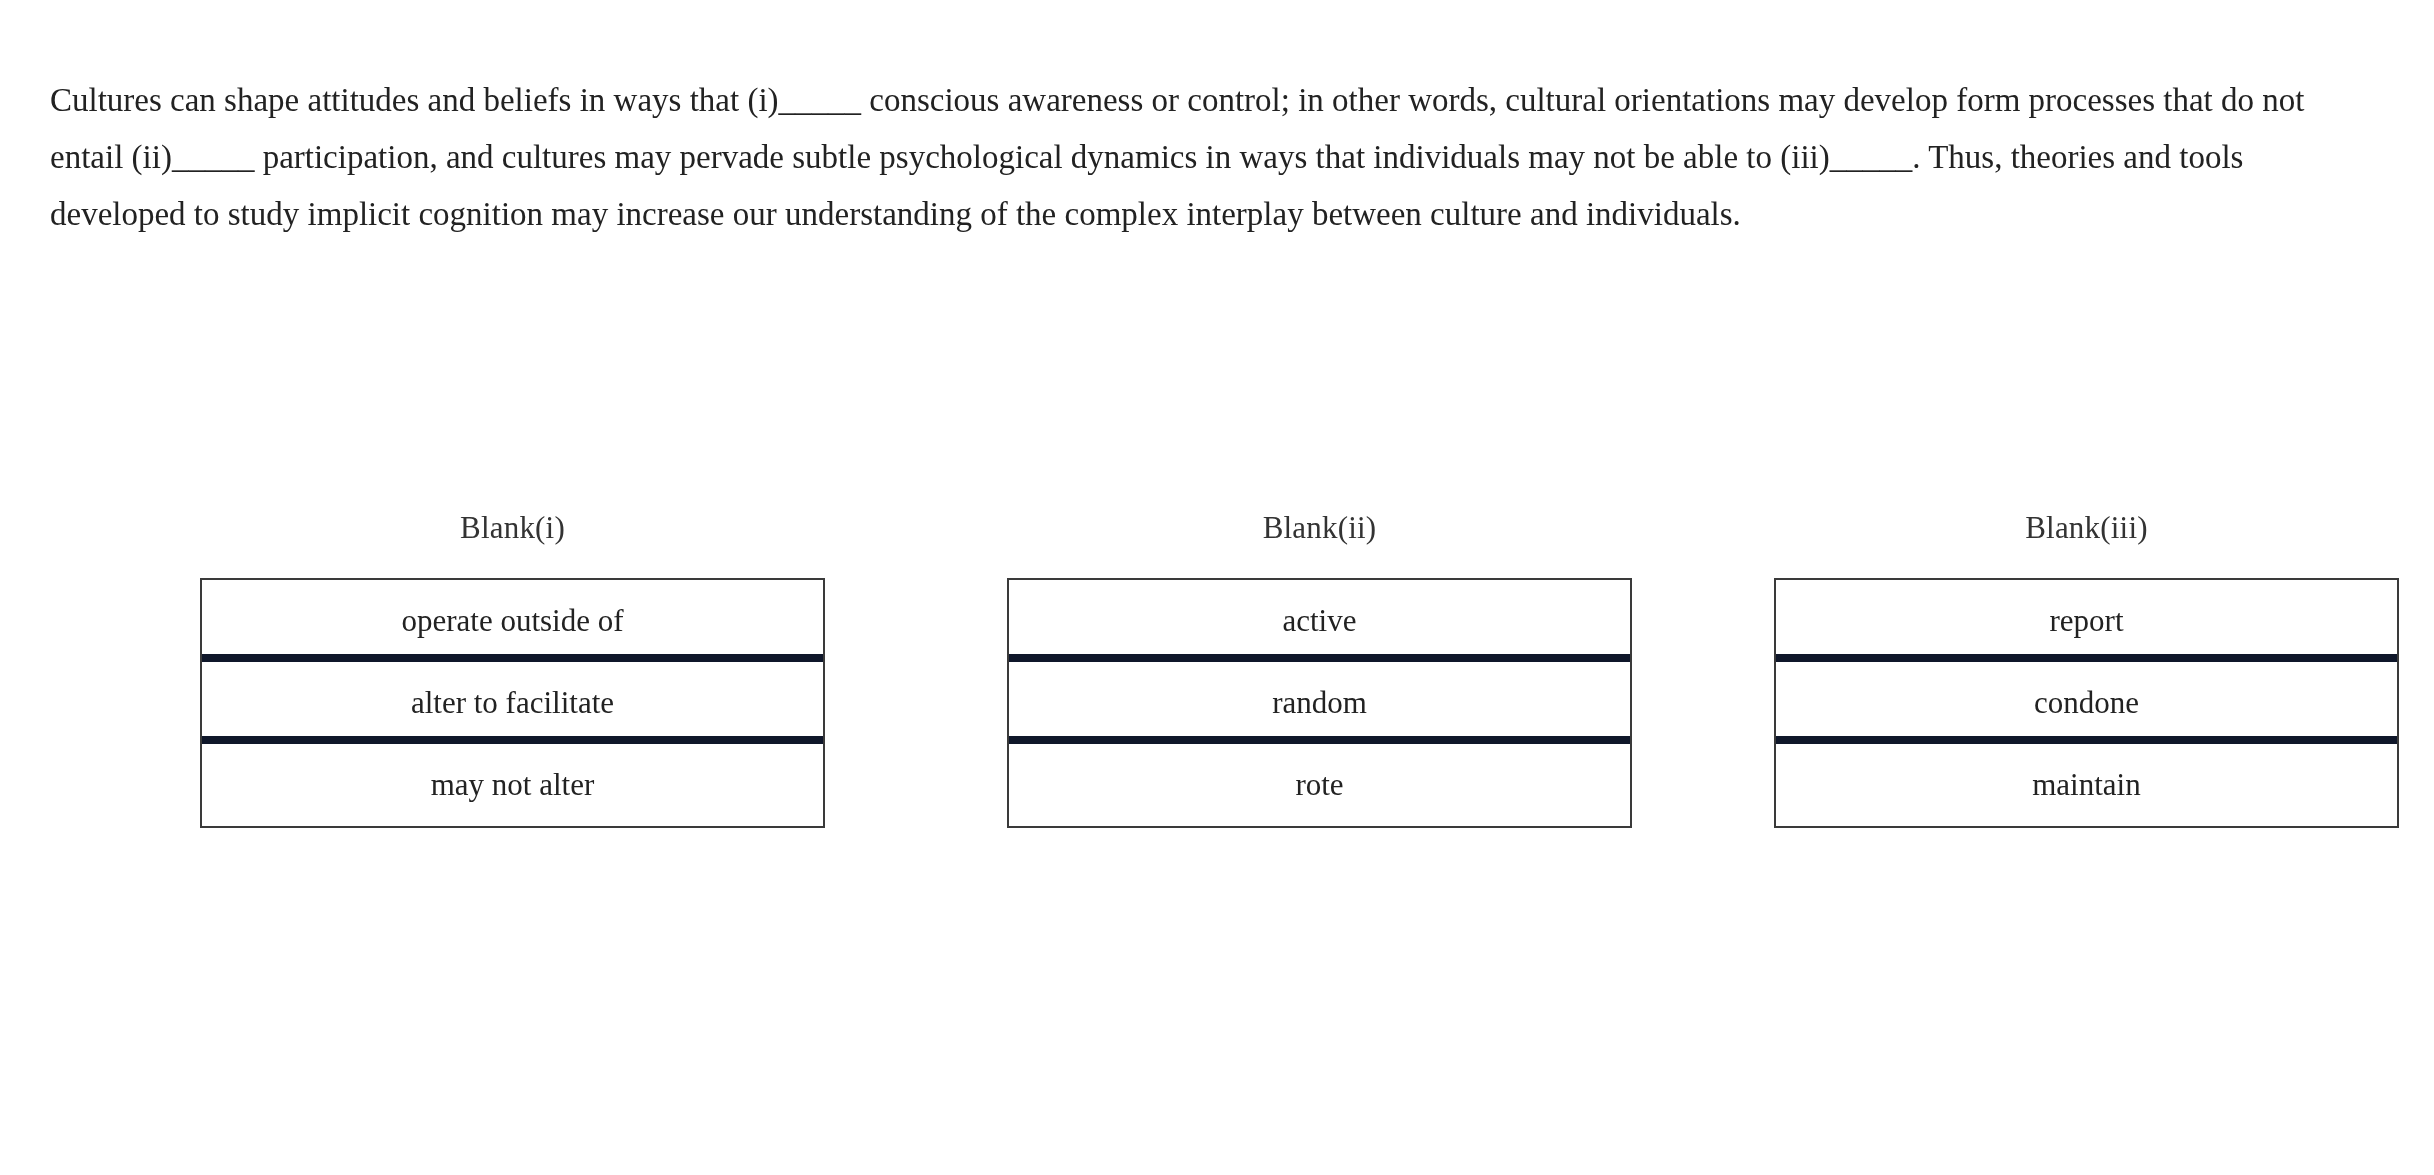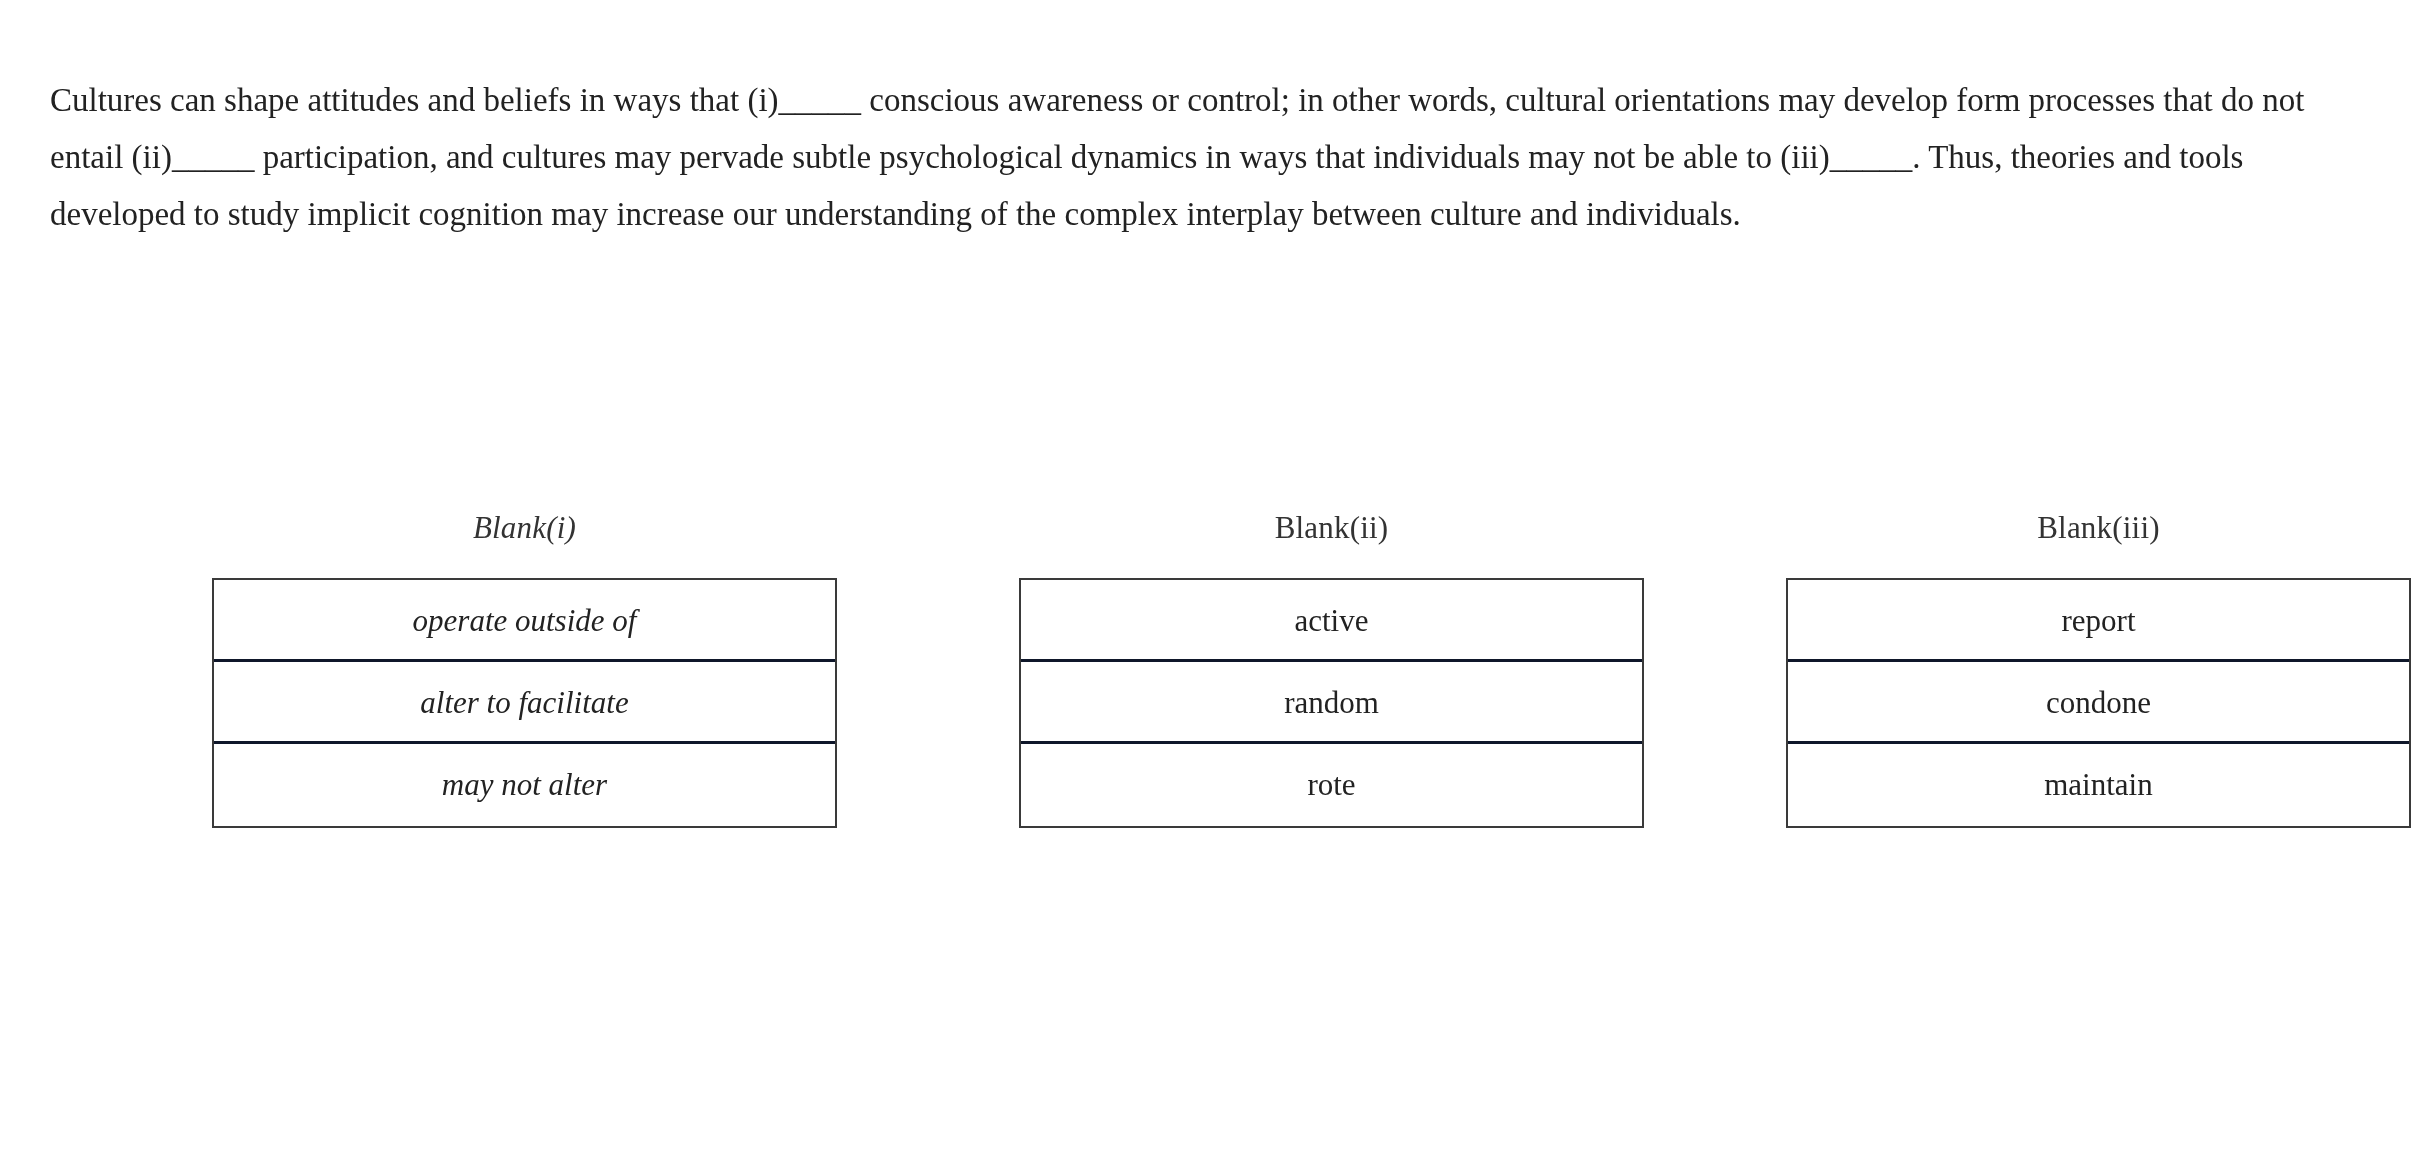--- a/index.html
+++ b/index.html
@@ -58,36 +58,36 @@
     letter-spacing: 0.2px;
   }
 
   .options {
     border: 2px solid #3a3a3a;
     background: #ffffff;
     width: 625px;
     box-sizing: border-box;
   }
   .options .option {
-    border-bottom: 3px solid #0f172a;
+    border-bottom: 8px solid #0f172a;
     height: 82px;
     line-height: 82px;
     text-align: center;
     font-size: 31px;
     color: #222222;
     box-sizing: border-box;
     cursor: pointer;
     background: #ffffff;
   }
   .options .option:last-child {
     border-bottom: none;
   }
 
   
-  .col-i   { margin-left: 16px; font-style: italic; }
+  .col-i   { margin-left: 4px; }
   .col-ii  { margin-left: 70px; padding-left: 40px; }
   .col-iii { margin-left: 70px; }
 </style>
 </head>
 <body>
 
 <div class="passage">
   <span>Cultures can shape attitudes and beliefs in ways that (i)</span><span class="blank">_____</span><span> conscious awareness or control; in other words, cultural orientations may develop form processes that do not entail (ii)</span><span class="blank">_____</span><span> participation, and cultures may pervade subtle psychological dynamics in ways that individuals may not be able to (iii)</span><span class="blank">_____</span><span>. Thus, theories and tools developed to study implicit cognition may increase our understanding of the complex interplay between culture and individuals.</span>
 </div>
 

